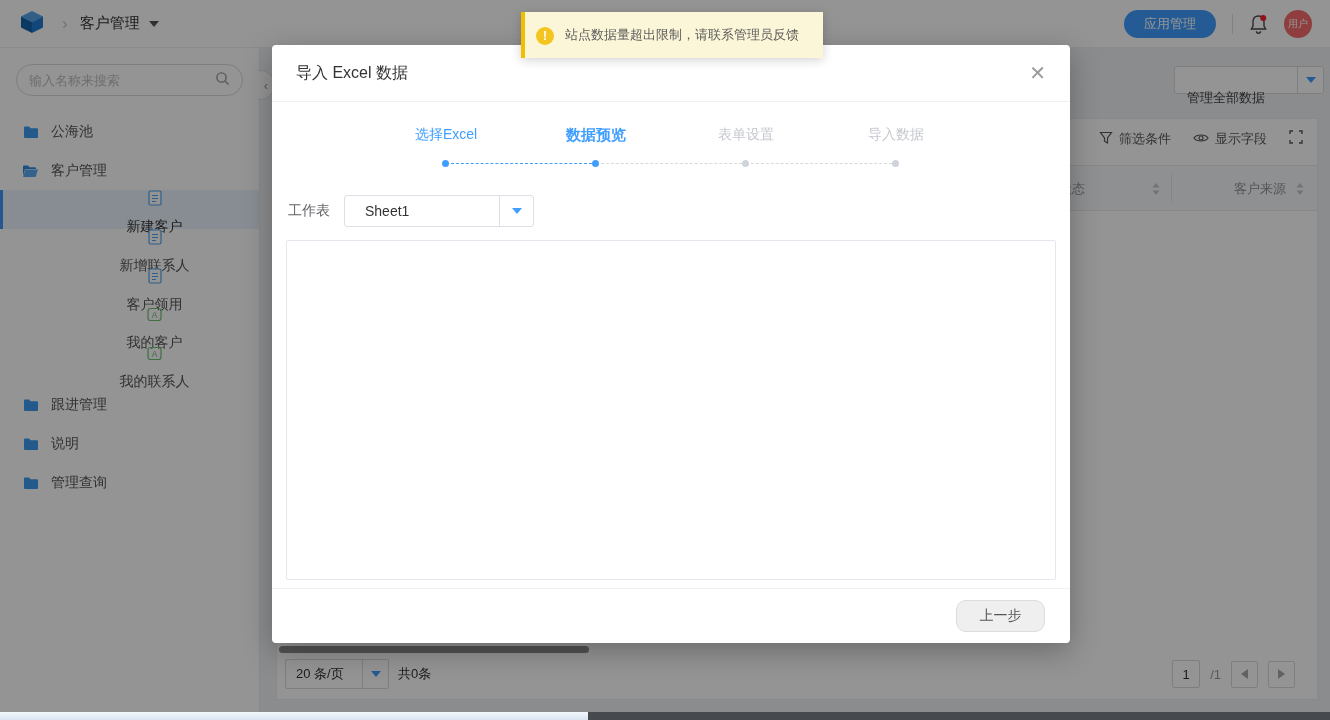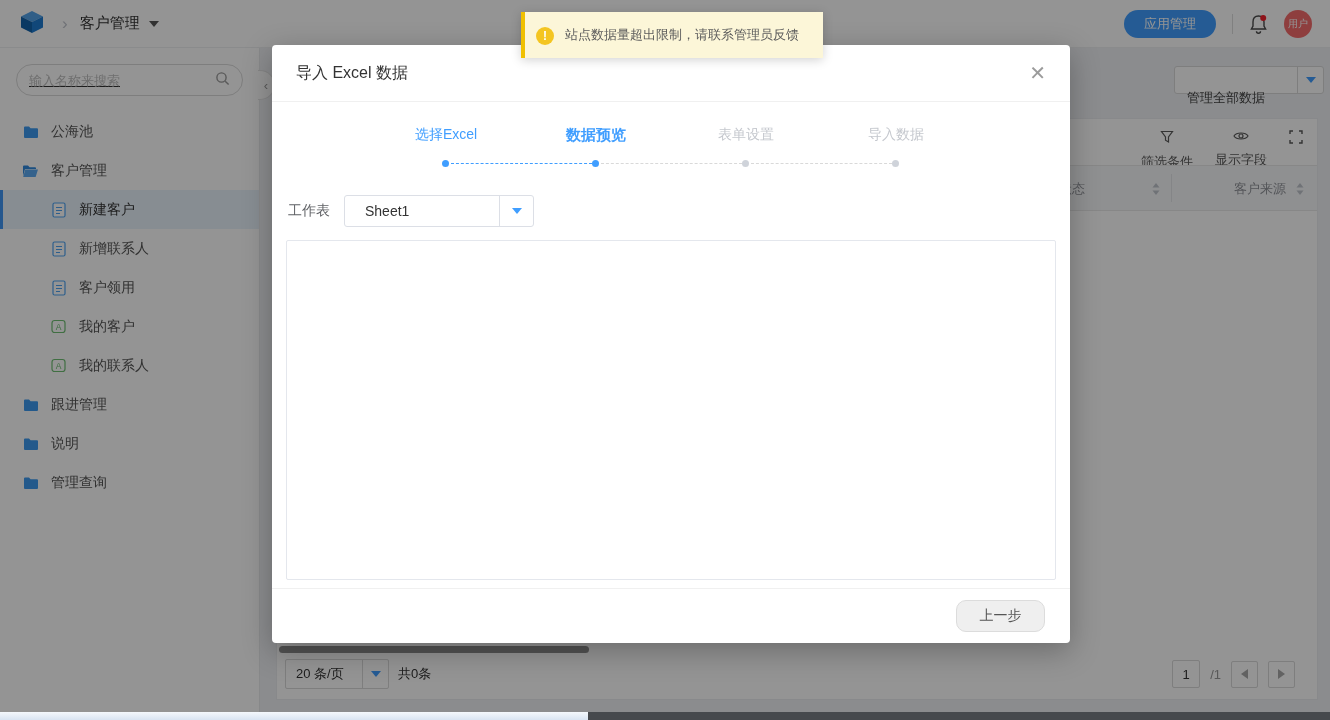--- a/index.html
+++ b/index.html
@@ -20,26 +20,26 @@
   .top-divider { width:1px; height:20px; background:#dcdcdc; }
   .bell-wrap { position:relative; display:flex; }
   .avatar { width:28px; height:28px; border-radius:50%; background:#f56c6c; color:#fff;
             font-size:10px; display:flex; align-items:center; justify-content:center; }
 
   
   .sidebar { position:absolute; top:48px; left:0; bottom:8px; width:260px; background:#fff;
              border-right:1px solid #e8eaec; z-index:1; }
   .search-box { margin:16px; height:32px; border:1px solid #d9d9d9; border-radius:16px;
                 display:flex; align-items:center; padding:0 12px; background:#fff; }
-  .search-box input { flex:1; border:none; outline:none; font-size:13px; color:#333; background:transparent;text-decoration:underline; }
+  .search-box input { flex:1; border:none; outline:none; font-size:13px; color:#333; background:transparent; }
   .search-box input::placeholder { color:#bdbdbd; }
   .tree { margin-top:6px; }
   .tree-item { position:relative; height:39px; display:flex; align-items:center; gap:12px;
                padding-left:22px; font-size:14px; color:#555; cursor:pointer; }
-  .tree-item.child { padding-left:50px; }
+  .tree-item.child { padding-left:50px;flex-direction:column; }
   .tree-item.selected { background:#e9f3fc; color:#333; }
   .tree-item.selected::before { content:""; position:absolute; left:0; top:0; bottom:0; width:3px; background:#3e97f5; }
   .tree-item .ticon { display:flex; width:17px; justify-content:center; }
 
   .collapse-handle { position:absolute; left:258px; top:70px; width:17px; height:30px; background:#fff;
                      border:1px solid #e3e3e3; border-left:none; border-radius:0 15px 15px 0;
                      display:flex; align-items:center; justify-content:center; color:#999; font-size:13px; z-index:1; cursor:pointer; }
 
   
   .content { position:absolute; top:48px; left:260px; right:0; bottom:8px; }
@@ -47,21 +47,21 @@
                   border:1px solid #d9d9d9; border-radius:3px; display:flex; align-items:center; cursor:pointer; }
   .scope-select .val { flex:1; font-size:13px; color:#444; padding-left:12px;margin-top:35px; }
   .select-caret-cell { width:26px; align-self:stretch; border-left:1px solid #d9d9d9;
                        display:flex; align-items:center; justify-content:center; }
   .blue-caret { width:0; height:0; border-left:5px solid transparent; border-right:5px solid transparent;
                 border-top:6px solid #409eff; }
   .panel { position:absolute; top:70px; left:16px; right:12px; bottom:12px; background:#fff;
            border:1px solid #ebedf0; }
   .panel-toolbar { height:46px; display:flex; align-items:flex-start; justify-content:flex-end;
                    gap:22px; padding:11px 14px 0 0; }
-  .tool-item { display:flex; align-items:center; gap:6px; font-size:13px; color:#595959; cursor:pointer;flex-direction:column; }
+  .tool-item { display:flex; align-items:center; gap:6px; font-size:13px; color:#595959; cursor:pointer; }
   .thead { position:relative; height:46px; background:#f7f8fa; border-top:1px solid #e8e8e8;
            border-bottom:1px solid #e8e8e8; font-size:13px; color:#909399; }
   .thead .h-label { position:absolute; top:14px; }
   .thead .h-sort { position:absolute; top:16px; cursor:pointer; }
   .thead .h-div { position:absolute; top:8px; bottom:8px; width:1px; background:#e3e5e8; }
   .hscroll-thumb { position:absolute; left:2px; top:527px; width:310px; height:7px;
                    background:#8f8f8f; border-radius:4px; cursor:grab; }
   .pager { position:absolute; left:8px; right:8px; bottom:10px; height:30px; display:flex; align-items:center; }
   .size-select { width:104px; height:30px; border:1px solid #d9d9d9; border-radius:2px; background:#fff;
                  display:flex; align-items:center; cursor:pointer; }

